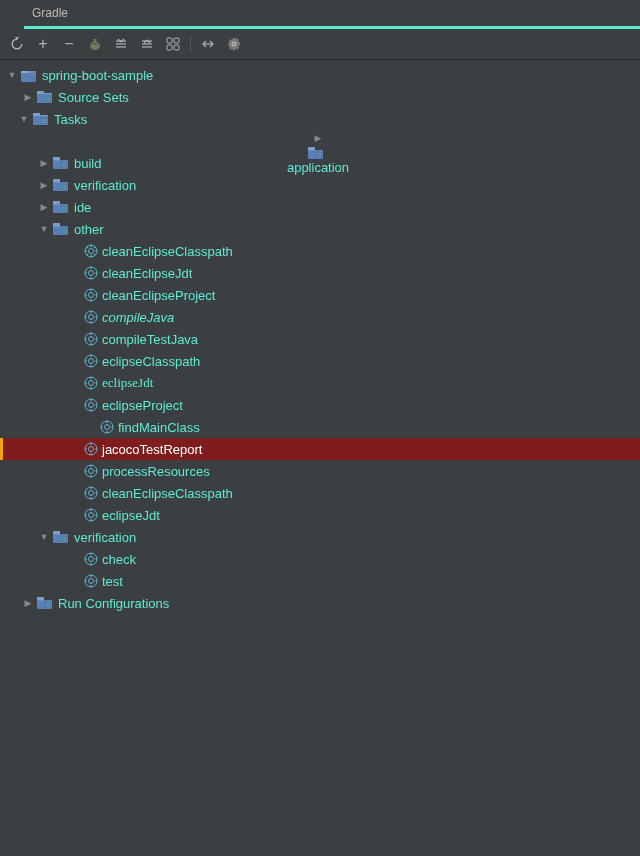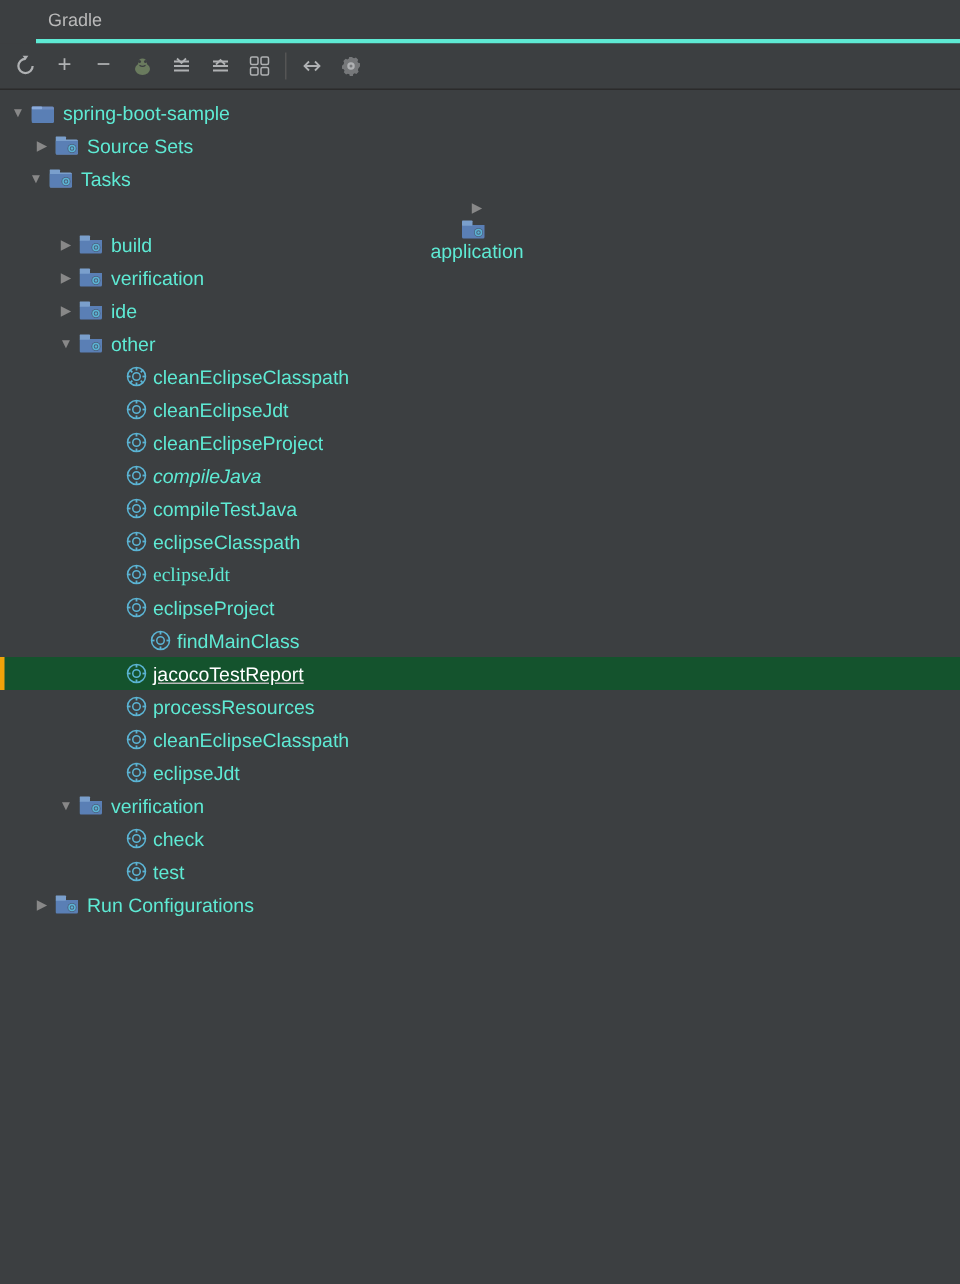--- a/index.html
+++ b/index.html
@@ -59,22 +59,21 @@
     }
     .tree-item {
       display: flex;
       align-items: center;
       height: 22px;
       padding-right: 8px;
       cursor: pointer;
       white-space: nowrap;
     }
     .tree-item.selected {
-      background-color: #14532d;
-      text-decoration: underline;
+      background-color: #7f1d1d;
     }
     .tree-item .indent {
       display: inline-block;
       flex-shrink: 0;
     }
     .tree-item .arrow {
       width: 16px;
       height: 16px;
       display: inline-flex;
       align-items: center;

